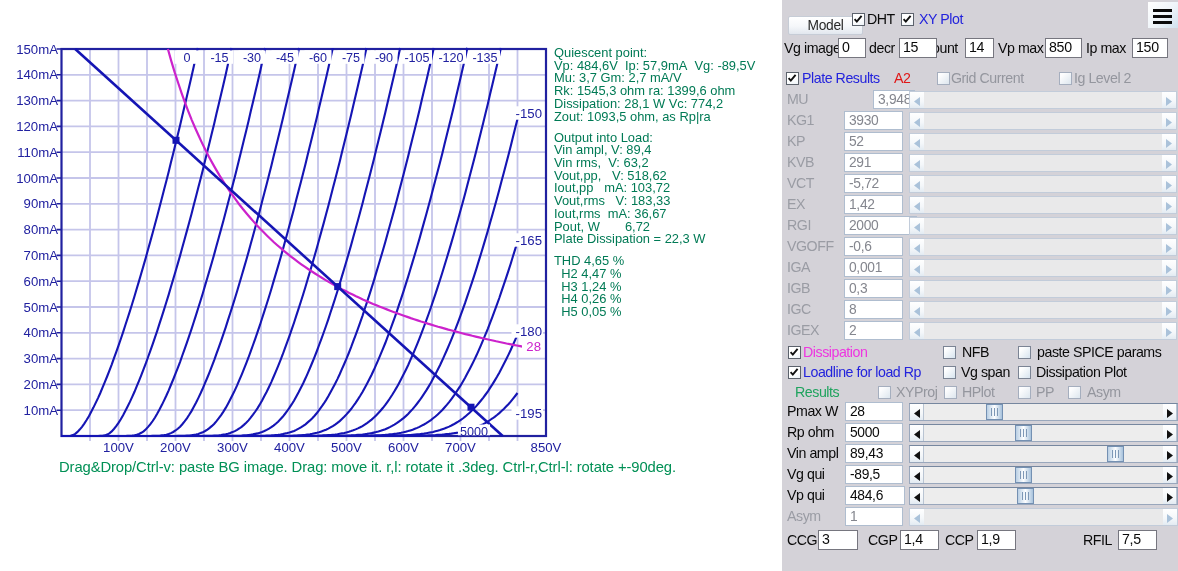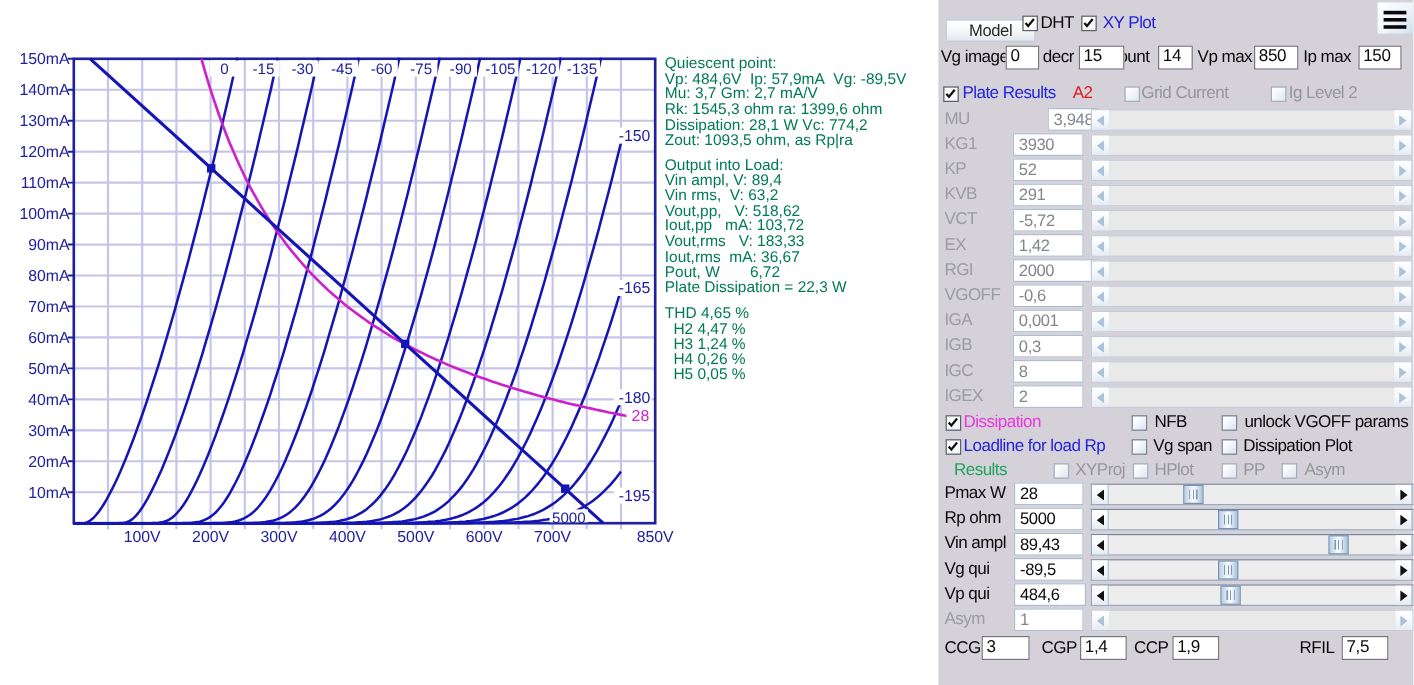--- a/index.html
+++ b/index.html
@@ -113,20 +113,21 @@
 <rect x="511.5" y="324.3" width="31.5" height="13.4" fill="#ffffff"></rect>
 <text x="542" y="335.5" text-anchor="end" font-size="13.2" fill="#2121a0">-180</text>
 <rect x="511.5" y="406.3" width="31.5" height="13.4" fill="#ffffff"></rect>
 <text x="542" y="417.5" text-anchor="end" font-size="13.2" fill="#2121a0">-195</text>
 <rect x="522" y="339.8" width="19" height="13" fill="#ffffff"></rect>
 <text x="541" y="350.5" text-anchor="end" font-size="13.2" fill="#cc22cc">28</text>
 <rect x="458" y="424.5" width="32" height="10.8" fill="#ffffff"></rect>
 <text x="474" y="435.5" text-anchor="middle" font-size="12.6" fill="#2121a0">5000</text>
 </svg>
 <div id="info"><div style="">Quiescent point:</div><div style="">Vp: 484,6V&nbsp; Ip: 57,9mA&nbsp; Vg: -89,5V</div><div style="">Mu: 3,7 Gm: 2,7 mA/V</div><div style="">Rk: 1545,3 ohm ra: 1399,6 ohm</div><div style="">Dissipation: 28,1 W Vc: 774,2</div><div style="">Zout: 1093,5 ohm, as Rp|ra</div><div style="margin-top:8.2px;">Output into Load:</div><div style="">Vin ampl, V: 89,4</div><div style="">Vin rms,&nbsp; V: 63,2</div><div style="">Vout,pp,&nbsp;  V: 518,62</div><div style="">Iout,pp&nbsp;  mA: 103,72</div><div style="">Vout,rms&nbsp;  V: 183,33</div><div style="">Iout,rms&nbsp; mA: 36,67</div><div style="">Pout, W&nbsp; &nbsp; &nbsp;  6,72</div><div style="">Plate Dissipation = 22,3 W</div><div style="margin-top:9.2px;">THD 4,65 %</div><div style="">&nbsp; H2 4,47 %</div><div style="">&nbsp; H3 1,24 %</div><div style="">&nbsp; H4 0,26 %</div><div style="">&nbsp; H5 0,05 %</div></div>
+<div id="hint">Drag&amp;Drop/Ctrl-v: paste BG image. Drag: move it. r,l: rotate it .3deg. Ctrl-r,Ctrl-l: rotate +-90deg.</div>
 <div id="panel"></div>
 <div class="btn" style="left:788px;top:16px;width:75px;height:19px;line-height:18px">Model</div>
 <div class="cbk" style="left:852px;top:13px">
       <svg width="12" height="12" viewBox="0 0 12 12">
         <path d="M2.6 6.2 L4.8 8.6 L9.6 2.8" stroke="#111" stroke-width="1.9" fill="none"></path>
       </svg>
     </div>
 <div class="lb" style="left:867px;top:11px">DHT</div>
 <div class="cbk" style="left:901px;top:13px">
       <svg width="12" height="12" viewBox="0 0 12 12">
@@ -281,21 +282,21 @@
     </div>
 <div class="cbk" style="left:788px;top:346px">
       <svg width="12" height="12" viewBox="0 0 12 12">
         <path d="M2.6 6.2 L4.8 8.6 L9.6 2.8" stroke="#111" stroke-width="1.9" fill="none"></path>
       </svg>
     </div>
 <div class="lb mag" style="left:803px;top:344px">Dissipation</div>
 <div class="cbe" style="left:943px;top:346px"></div>
 <div class="lb" style="left:962px;top:344px">NFB</div>
 <div class="cbe" style="left:1018px;top:346px"></div>
-<div class="lb" style="left:1037px;top:344px">unlock VGOFF params</div>
+<div class="lb" style="left:1037px;top:344px">paste SPICE params</div>
 <div class="cbk" style="left:788px;top:366px">
       <svg width="12" height="12" viewBox="0 0 12 12">
         <path d="M2.6 6.2 L4.8 8.6 L9.6 2.8" stroke="#111" stroke-width="1.9" fill="none"></path>
       </svg>
     </div>
 <div class="lb blue" style="left:803px;top:364px">Loadline for load Rp</div>
 <div class="cbe" style="left:943px;top:366px"></div>
 <div class="lb" style="left:961px;top:364px">Vg span</div>
 <div class="cbe" style="left:1018px;top:366px"></div>
 <div class="lb" style="left:1036px;top:364px">Dissipation Plot</div>

